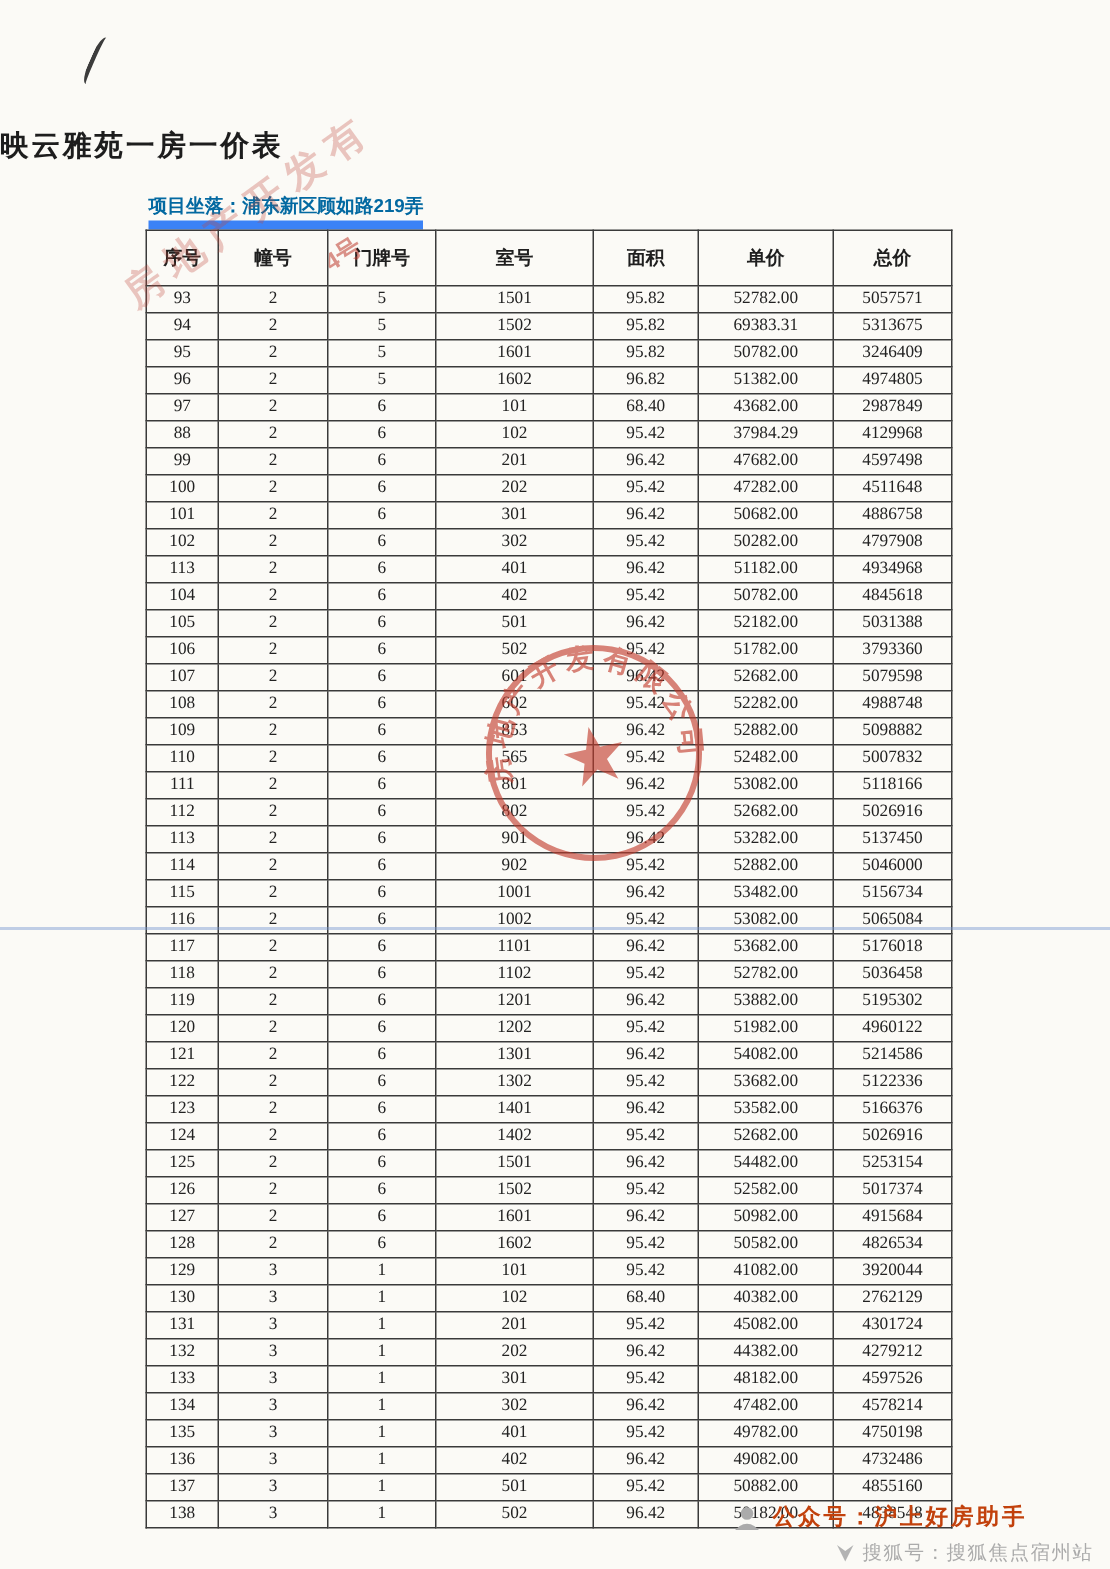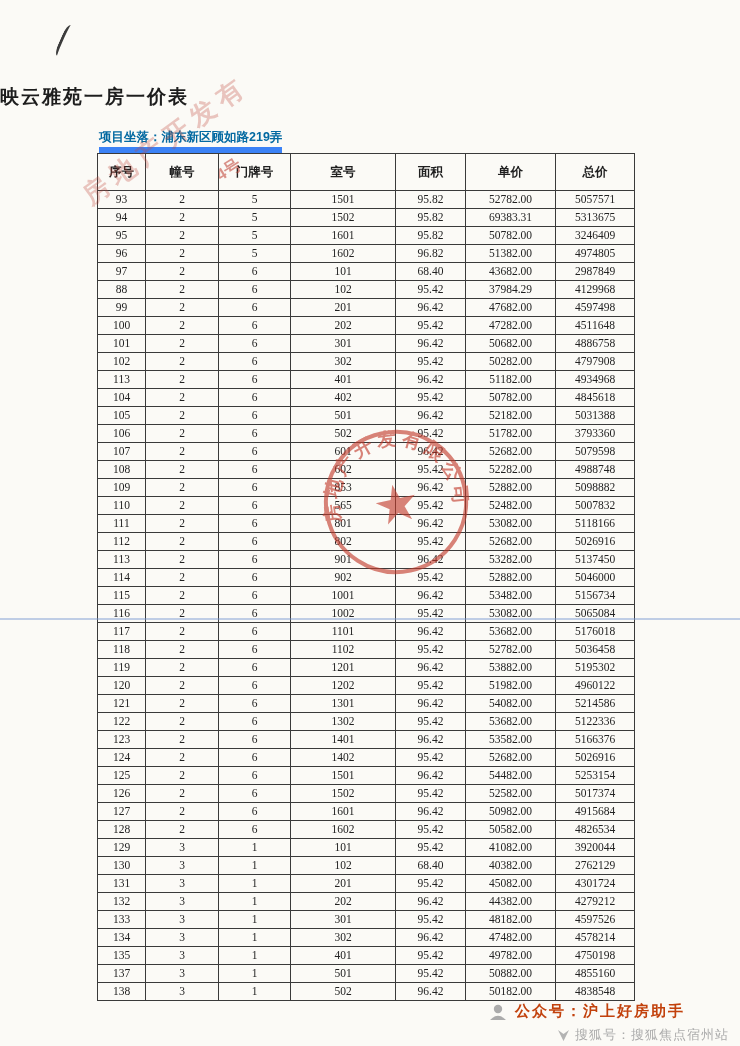--- a/index.html
+++ b/index.html
@@ -520,20 +520,29 @@
         <tr>
           <td>135</td>
           <td>3</td>
           <td>1</td>
           <td>401</td>
           <td>95.42</td>
           <td>49782.00</td>
           <td>4750198</td>
         </tr>
         <tr>
+          <td>136</td>
+          <td>3</td>
+          <td>1</td>
+          <td>402</td>
+          <td>96.42</td>
+          <td>49082.00</td>
+          <td>4732486</td>
+        </tr>
+        <tr>
           <td>137</td>
           <td>3</td>
           <td>1</td>
           <td>501</td>
           <td>95.42</td>
           <td>50882.00</td>
           <td>4855160</td>
         </tr>
         <tr>
           <td>138</td>

